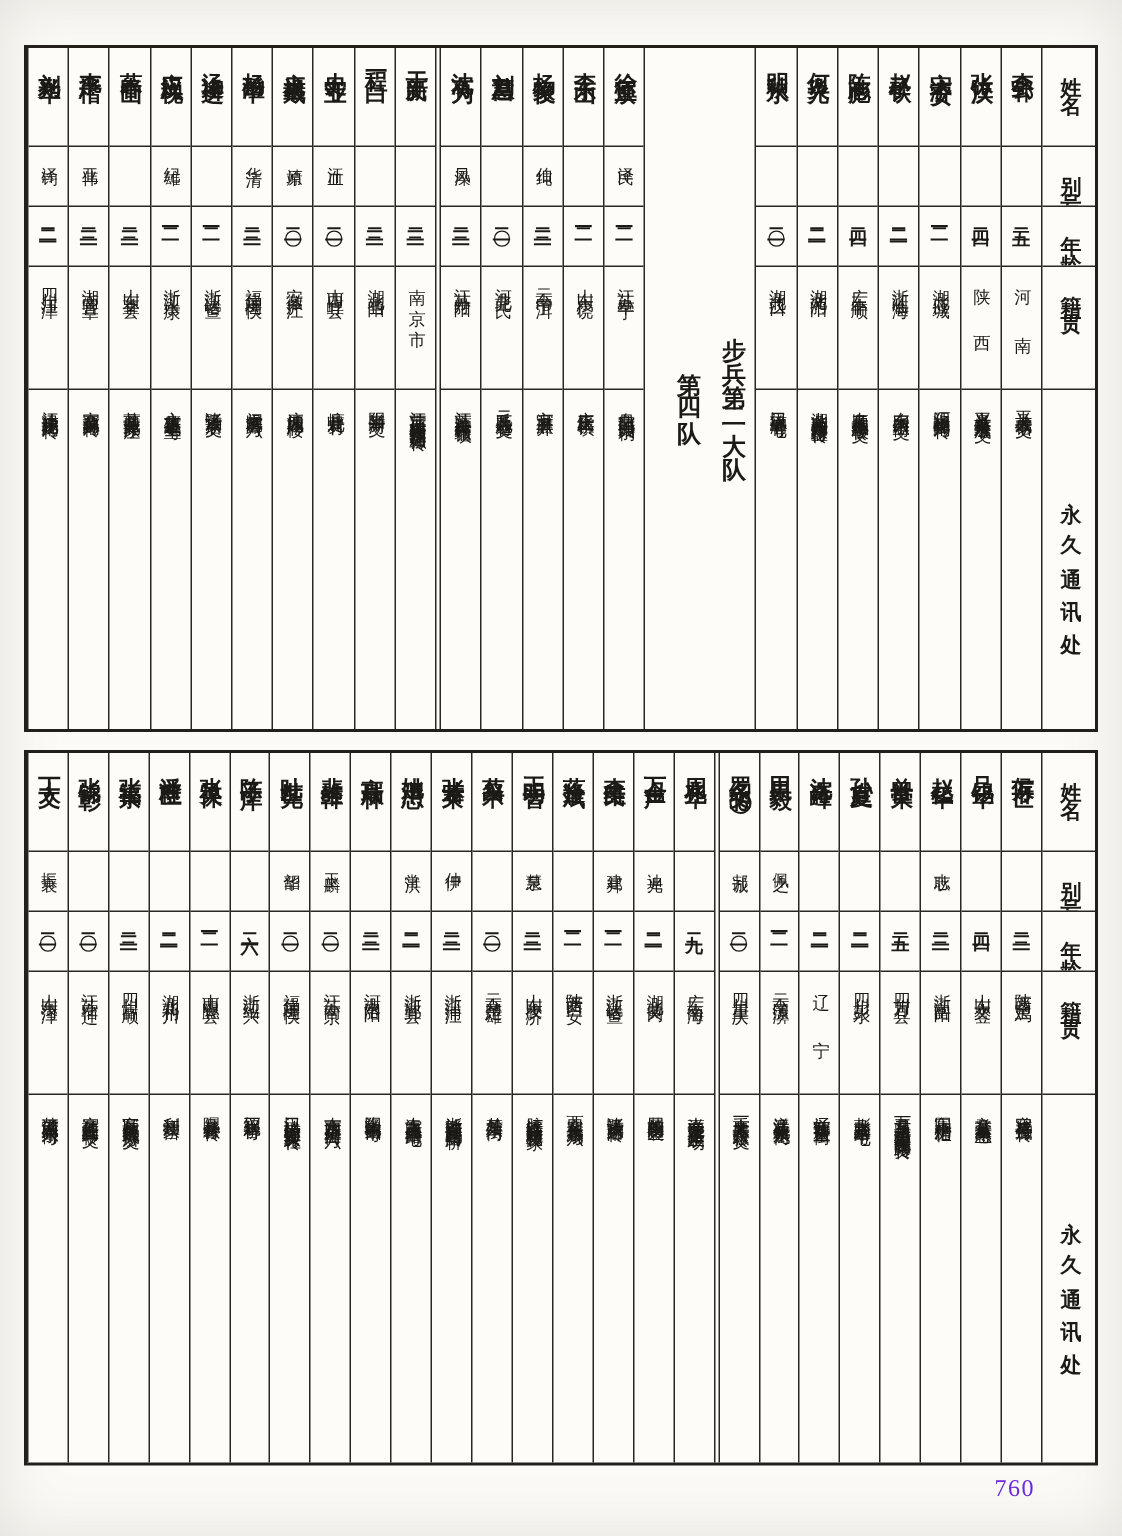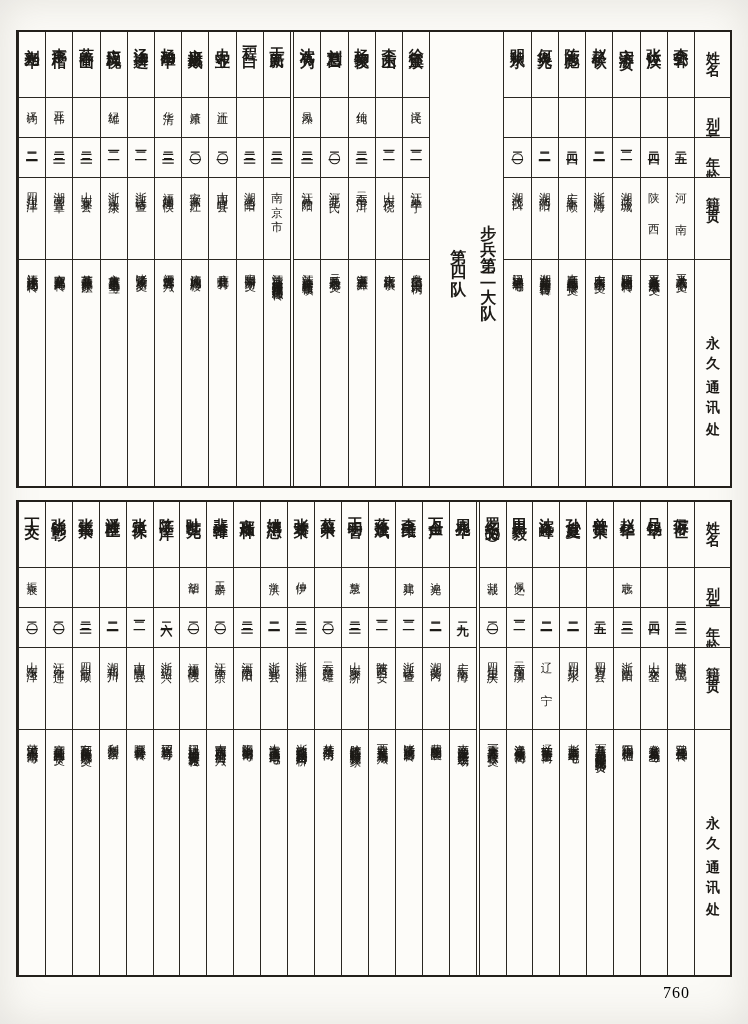--- a/index.html
+++ b/index.html
@@ -61,21 +61,21 @@
   
   .labelcol{justify-content:flex-start;}
   .label-wrap{
     writing-mode:vertical-rl;text-orientation:upright;
     height:100%;width:100%;text-align:center;
     padding-top:2px;box-sizing:border-box;
   }
   .label-line{font-size:16px;letter-spacing:16px;line-height:30px;font-weight:600;}
   .page-number{
     position:absolute;right:58px;top:984px;
-    font-size:16px;letter-spacing:1px;color:#000000;
+    font-size:16px;letter-spacing:1px;color:#6d28d9;
   }
 </style>
 </head>
 <body>
 
 <div class="page">
   <div class="sheet">
 
     <div class="vtable t1">
       <div class="col hdrcol">

